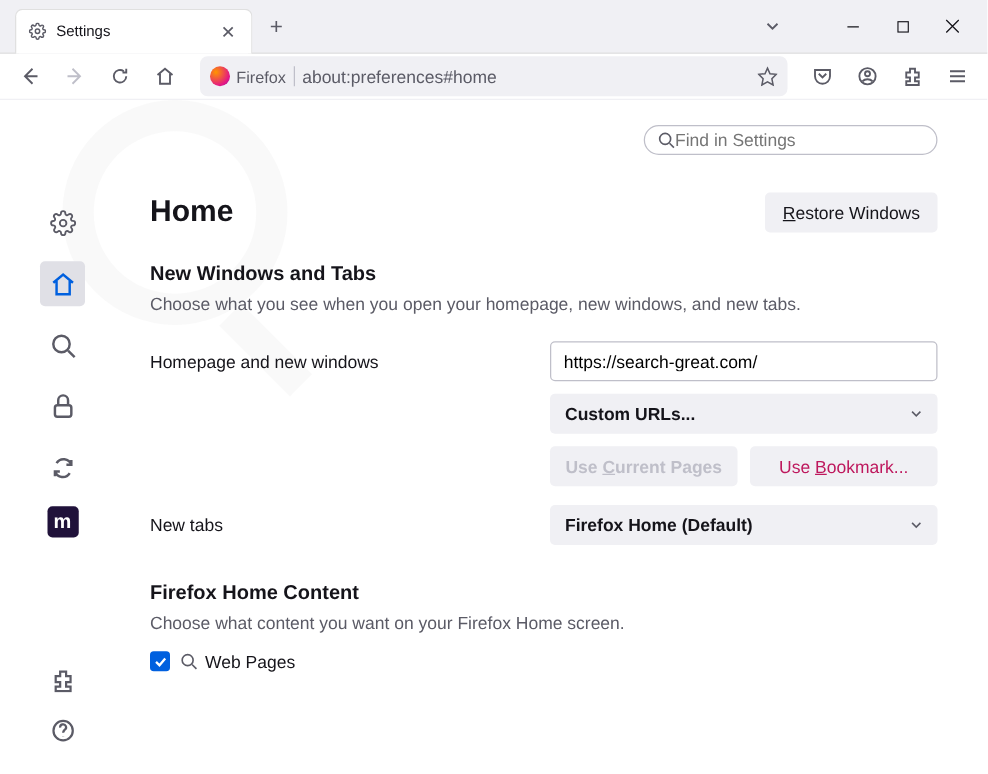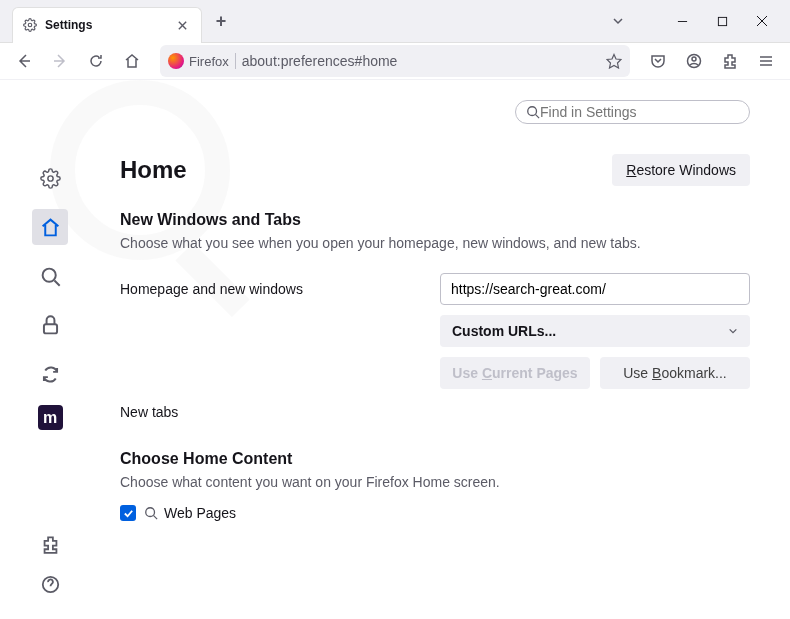--- a/index.html
+++ b/index.html
@@ -1,21 +1,21 @@
 <!DOCTYPE html>
 <html><head>
   <meta charset="utf-8">
   <style>
     * { box-sizing: border-box; margin: 0; padding: 0; font-family: "Segoe UI", Arial, sans-serif; }
     body { width: 790px; height: 619px; background: #fff; overflow: hidden; position: relative; }
     .watermark-circle { position: absolute; width: 180px; height: 180px; border: 25px solid rgba(200,200,200,0.1); border-radius: 50%; top: 80px; left: 50px; z-index: 0; pointer-events: none; }
     .watermark-handle { position: absolute; width: 25px; height: 80px; background: rgba(200,200,200,0.1); top: 240px; left: 200px; transform: rotate(-45deg); z-index: 0; pointer-events: none; }
     
     
-    .titlebar { height: 43px; background: #f0f0f4; display: flex; align-items: center; padding: 0 8px; border-bottom: 1px solid #e0e0e0; position: relative; z-index: 1; font-weight: bold; }
+    .titlebar { height: 43px; background: #f0f0f4; display: flex; align-items: center; padding: 0 8px; border-bottom: 1px solid #e0e0e0; position: relative; z-index: 1; }
     .tab { height: 36px; background: #fff; border-radius: 6px 6px 0 0; display: flex; align-items: center; padding: 0 10px; margin-left: 4px; min-width: 190px; margin-top: 7px; border: 1px solid #e0e0e0; border-bottom: none; }
     .tab-icon { margin-right: 8px; }
     .tab-title { font-size: 12px; color: #15141a; flex: 1; }
     .tab-close { width: 18px; height: 18px; display: flex; align-items: center; justify-content: center; cursor: pointer; color: #5b5b66; }
     .newtab-btn { width: 30px; height: 30px; display: flex; align-items: center; justify-content: center; margin-left: 4px; cursor: pointer; color: #5b5b66; font-size: 18px; }
     .titlebar-spacer { flex: 1; }
     .chevron-btn { width: 28px; height: 28px; display: flex; align-items: center; justify-content: center; margin-right: 30px; color: #5b5b66; cursor: pointer;}
     .win-btn { width: 40px; height: 30px; display: flex; align-items: center; justify-content: center; color: #15141a; cursor: pointer; }
     
     
@@ -47,21 +47,21 @@
     
     h2 { font-size: 16px; font-weight: 700; color: #15141a; margin-bottom: 6px; }
     .desc { font-size: 14px; color: #5b5b66; margin-bottom: 22px; }
     
     .field-row { display: flex; align-items: center; margin-bottom: 10px; }
     .field-label { width: 320px; font-size: 14px; color: #15141a; }
     .field-control { flex: 1; }
     .select { width: 100%; height: 32px; background: #f0f0f4; border: none; border-radius: 4px; padding: 0 12px; font-size: 14px; font-weight: 600; display: flex; align-items: center; justify-content: space-between; cursor: pointer; color: #15141a; }
     .text-input { width: 100%; height: 32px; border: 1px solid #bfbfc9; border-radius: 4px; padding: 0 10px; font-size: 14px; outline: none; }
     .btn-pair { display: flex; gap: 10px; margin-top: 10px; margin-left: 320px; }
-    .btn-pair button { flex: 1; height: 32px; background: #f0f0f4; border: none; border-radius: 4px; font-size: 14px; cursor: pointer; color: #404040; white-space: nowrap; overflow: hidden; }
+    .btn-pair button { flex: 1; height: 32px; background: #f0f0f4; border: none; border-radius: 4px; font-size: 14px; cursor: pointer; color: #be185d; white-space: nowrap; overflow: hidden; }
     .btn-pair button.disabled { color: #bfbfc9; cursor: default; font-weight: bold; }
     .u { text-decoration: underline; }
     
     .section2 { margin-top: 30px; }
     .check-row { display: flex; align-items: center; gap: 8px; margin-top: 15px; }
     .checkbox { width: 16px; height: 16px; background: #0060df; border-radius: 3px; display: flex; align-items: center; justify-content: center; color: #fff; font-size: 11px; cursor: pointer; }
     .check-label { font-size: 14px; color: #15141a; display: flex; align-items: center; gap: 6px; }
     
     svg { display: block; }
     .ff-logo { width: 16px; height: 16px; border-radius: 50%; background: radial-gradient(circle at 30% 30%, #ff9500, #e31587 70%, #5f2e8f); }
@@ -251,24 +251,32 @@
         </div>
       </div>
     </div>
     <div class="btn-pair">
       <button class="disabled"><span>Use </span><span class="u">C</span><span>urrent Pages</span></button>
       <button><span>Use </span><span class="u">B</span><span>ookmark...</span></button>
     </div>
 
     <div class="field-row" style="margin-top:15px;">
       <div class="field-label">New tabs</div>
+      <div class="field-control">
+        <div class="select">
+          <span>Firefox Home (Default)</span>
+          <svg width="10" height="10" viewBox="0 0 12 12" fill="none" stroke="#5b5b66" stroke-width="1.5">
+              <path d="M2 4 L6 8 L10 4"></path>
+            </svg>
+        </div>
+      </div>
     </div>
 
     <div class="section2">
-      <h2>Choose Home Content</h2>
+      <h2>Firefox Home Content</h2>
       <p class="desc" style="margin-bottom:10px;">Choose what content you want on your Firefox Home screen.</p>
       <div class="check-row">
         <div class="checkbox">
           <svg width="11" height="11" viewBox="0 0 12 12" fill="none" stroke="#fff" stroke-width="2">
               <path d="M2 6 L5 9 L10 3"></path>
             </svg>
         </div>
         <span class="check-label">
           <svg width="14" height="14" viewBox="0 0 16 16" fill="none" stroke="#5b5b66" stroke-width="1.5">
               <circle cx="7" cy="7" r="5"></circle>

